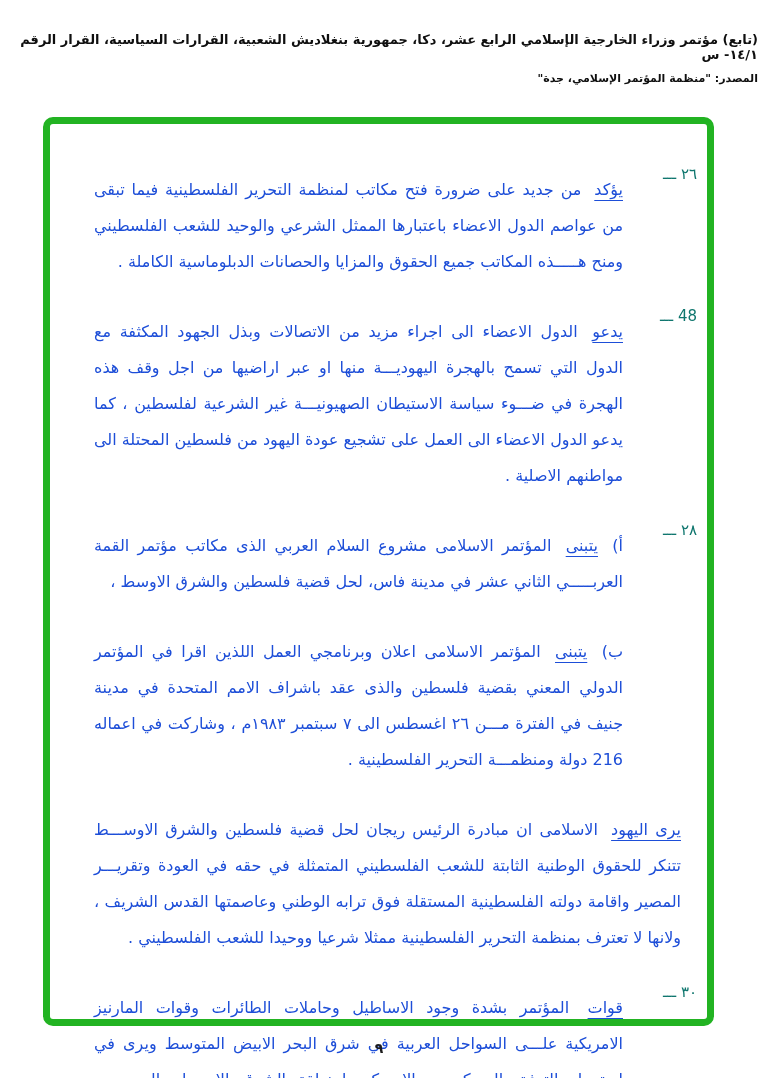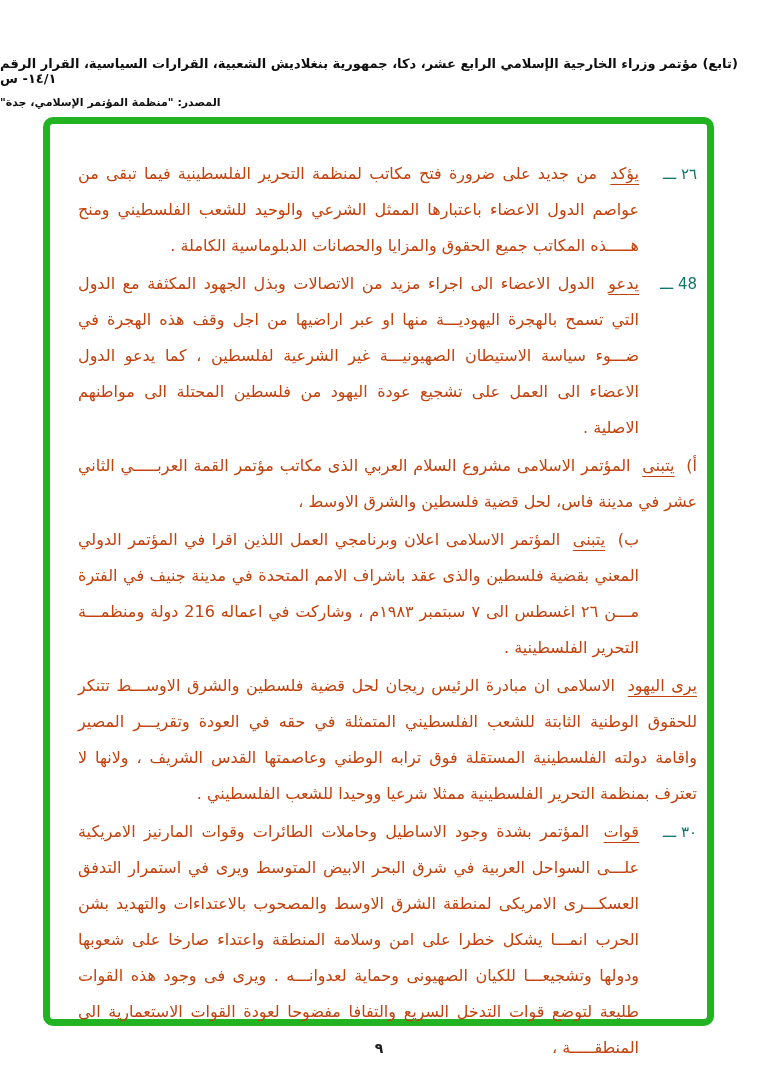--- a/index.html
+++ b/index.html
@@ -9,22 +9,22 @@
   }
   body {
     width: 758px;
     height: 1078px;
     position: relative;
     font-family: "DejaVu Sans", sans-serif;
     overflow: hidden;
   }
   .doc-header {
     direction: rtl;
-    text-align: left;
-    padding-top: 56px;
+    text-align: right;
+    padding-top: 32px;
     color: #0f0f0f;
   }
   .doc-header .line1 {
     font-size: 13px;
     font-weight: bold;
     letter-spacing: 0.2px;
   }
   .doc-header .line2 {
     font-size: 11px;
     font-weight: bold;
@@ -51,25 +51,25 @@
   }
   .para-num {
     flex: 0 0 58px;
     font-size: 15px;
     line-height: 36px;
     white-space: nowrap;
     color: #0f766e;
   }
   .para-text {
     flex: 1;
-    margin: 0;
+    margin: 16px;
     font-size: 16px;
     line-height: 36px;
     text-align: justify;
-    color: #c2410c;
+    color: #1d4ed8;
   }
   .marker {
     margin-left: 6px;
   }
   .marker:empty { display: none; }
   .lead {
     text-decoration: underline;
     text-decoration-thickness: 1px;
     text-underline-offset: 5px;
     margin-left: 6px;
@@ -107,20 +107,21 @@
   <div class="para">
     <span class="para-num">48 ـــ</span>
     <p class="para-text">
       
       <span class="lead">يدعو</span>
       <span class="rest">الدول الاعضاء الى اجراء مزيد من الاتصالات وبذل الجهود المكثفة مع الدول التي تسمح بالهجرة اليهوديـــة منها او عبر اراضيها من اجل وقف هذه الهجرة في ضـــوء سياسة الاستيطان الصهيونيـــة غير الشرعية لفلسطين ، كما يدعو الدول الاعضاء الى العمل على تشجيع عودة اليهود من فلسطين المحتلة الى مواطنهم الاصلية .</span>
     </p>
   </div>
 
   <div class="para">
+    <span class="para-num">٢٨ ـــ</span>
     <p class="para-text">
       <span class="marker">أ)</span>
       <span class="lead">يتبنى</span>
       <span class="rest">المؤتمر الاسلامى مشروع السلام العربي الذى مكاتب مؤتمر القمة العربـــــي الثاني عشر في مدينة فاس، لحل قضية فلسطين والشرق الاوسط ،</span>
     </p>
   </div>
 
   <div class="para">
     <span class="para-num"></span>
     <p class="para-text">

